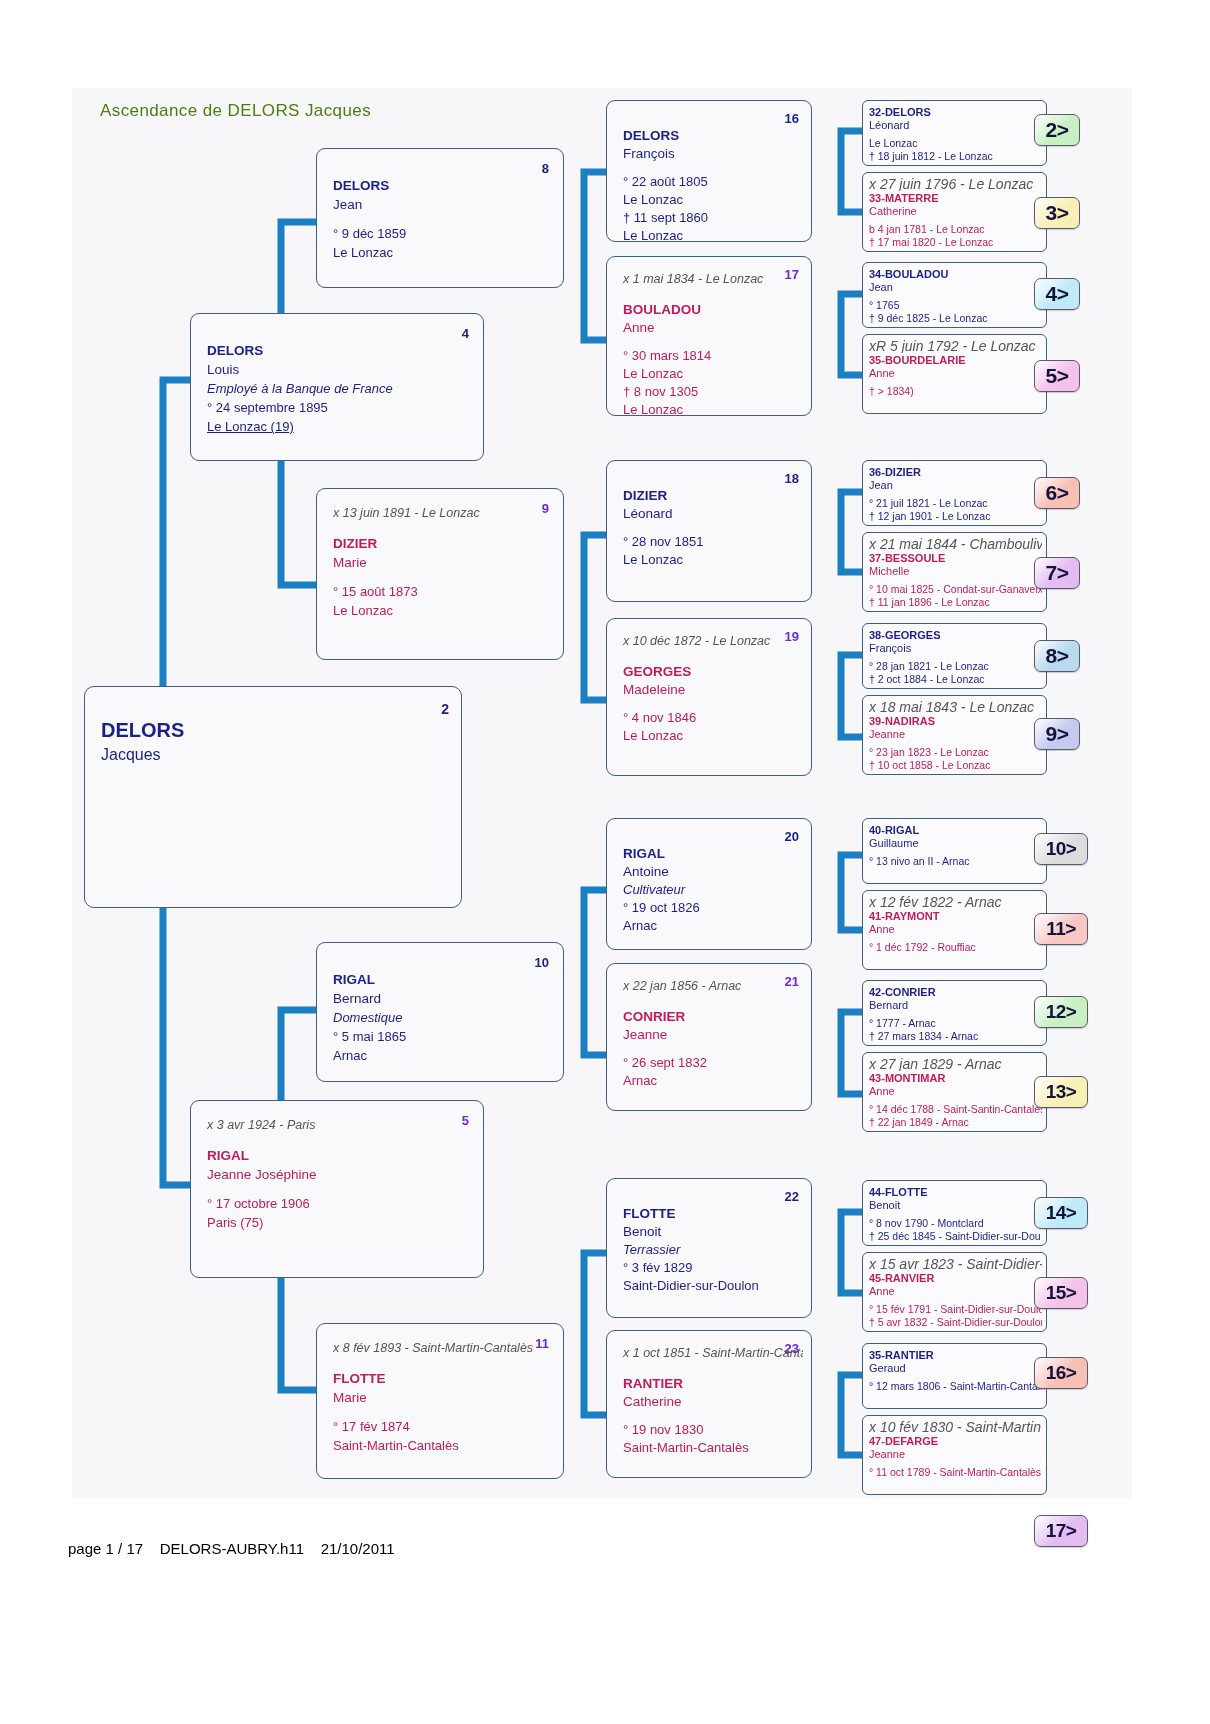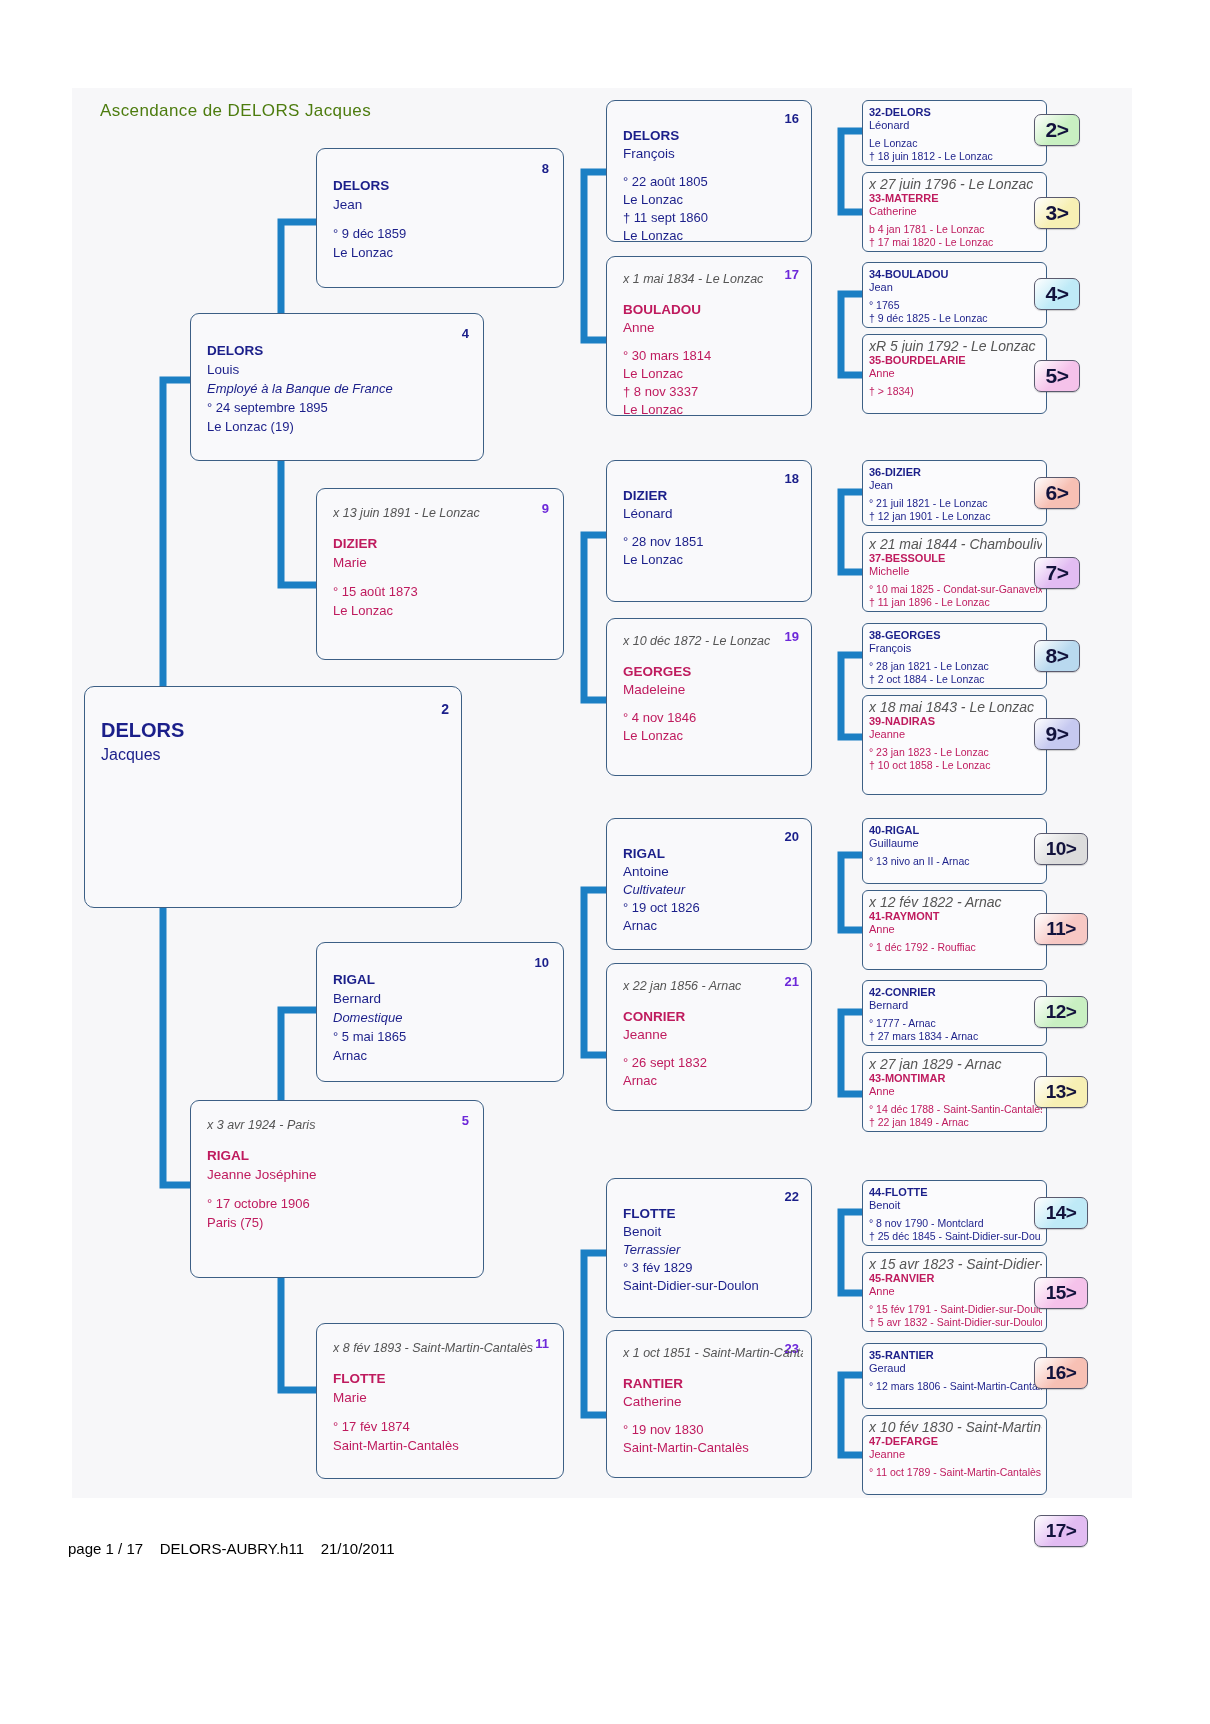--- a/index.html
+++ b/index.html
@@ -228,21 +228,21 @@
     <div class="pad gname male" style="top:47px;">Jean</div>
     <div class="pad evt male" style="top:76px;">° 9 déc 1859</div>
     <div class="pad evt male" style="top:95px;">Le Lonzac</div>
   </div>
 <div class="card g3" id="g3-1" style="left:190px; top:313px; width:294px; height:148px;">
     <span class="gen-num m" style="right:14px; top:12px;">4</span>
     <div class="pad sname male" style="top:28px;">DELORS</div>
     <div class="pad gname male" style="top:47px;">Louis</div>
     <div class="pad occ male" style="top:66px;">Employé à la Banque de France</div>
     <div class="pad evt male" style="top:85px;">° 24 septembre 1895</div>
-    <div class="pad evt male" style="top:104px;">Le Lonzac (19)</div>
+    <div class="pad evt male" style="top:104px;text-decoration:underline;">Le Lonzac (19)</div>
   </div>
 <div class="card g3" id="g3-2" style="left:316px; top:488px; height:172px;">
     <span class="gen-num f" style="right:14px; top:12px;">9</span>
     <div class="pad marr" style="top:16px;">x 13 juin 1891  - Le Lonzac</div>
     <div class="pad sname female" style="top:46px;">DIZIER</div>
     <div class="pad gname female" style="top:65px;">Marie</div>
     <div class="pad evt female" style="top:94px;">° 15 août 1873</div>
     <div class="pad evt female" style="top:113px;">Le Lonzac</div>
   </div>
 <div class="card g3" id="g3-3" style="left:316px; top:942px; height:140px;">
@@ -279,21 +279,21 @@
     <div class="pad evt male" style="top:108px;">† 11 sept 1860</div>
     <div class="pad evt male" style="top:126px;">Le Lonzac</div>
   </div>
 <div class="card g4" id="g4-1" style="top:256px;  height:160px;">
     <span class="gen-num f" style="right:12px; top:10px;">17</span>
     <div class="pad marr" style="top:14px;">x 1 mai 1834 - Le Lonzac</div>
     <div class="pad sname female" style="top:44px;">BOULADOU</div>
     <div class="pad gname female" style="top:62px;">Anne</div>
     <div class="pad evt female" style="top:90px;">° 30 mars 1814</div>
     <div class="pad evt female" style="top:108px;">Le Lonzac</div>
-    <div class="pad evt female" style="top:126px;">† 8 nov 3337</div>
+    <div class="pad evt female" style="top:126px;">† 8 nov 1305</div>
     <div class="pad evt female" style="top:144px;">Le Lonzac</div>
   </div>
 <div class="card g4" id="g4-2" style="top:460px;  height:142px;">
     <span class="gen-num m" style="right:12px; top:10px;">18</span>
     <div class="pad sname male" style="top:26px;">DIZIER</div>
     <div class="pad gname male" style="top:44px;">Léonard</div>
     <div class="pad evt male" style="top:72px;">° 28 nov 1851</div>
     <div class="pad evt male" style="top:90px;">Le Lonzac</div>
   </div>
 <div class="card g4" id="g4-3" style="top:618px;  height:158px;">
@@ -374,21 +374,21 @@
     <div class="l gname female" style="top:32px;">Michelle</div>
     <div class="l evt female" style="top:50px;text-align:right;">° 10 mai 1825  - Condat-sur-Ganaveix</div>
     <div class="l evt female" style="top:63px;">† 11 jan 1896  - Le Lonzac</div>
   </div>
 <div class="card g5" id="g5-6" style="top:623px;  height:66px;">
     <div class="l sname male" style="top:5px;">38-GEORGES</div>
     <div class="l gname male" style="top:18px;">François</div>
     <div class="l evt male" style="top:36px;">° 28 jan 1821  - Le Lonzac</div>
     <div class="l evt male" style="top:49px;">† 2 oct 1884  - Le Lonzac</div>
   </div>
-<div class="card g5" id="g5-7" style="top:695px;  height:100px;">
+<div class="card g5" id="g5-7" style="top:695px;  height:80px;">
     <div class="l marr" style="top:5px;">x 18 mai 1843 - Le Lonzac</div>
     <div class="l sname female" style="top:19px;">39-NADIRAS</div>
     <div class="l gname female" style="top:32px;">Jeanne</div>
     <div class="l evt female" style="top:50px;">° 23 jan 1823  - Le Lonzac</div>
     <div class="l evt female" style="top:63px;">† 10 oct 1858  - Le Lonzac</div>
   </div>
 <div class="card g5" id="g5-8" style="top:818px;  height:66px;">
     <div class="l sname male" style="top:5px;">40-RIGAL</div>
     <div class="l gname male" style="top:18px;">Guillaume</div>
     <div class="l evt male" style="top:36px;">° 13 nivo an II  - Arnac</div>

